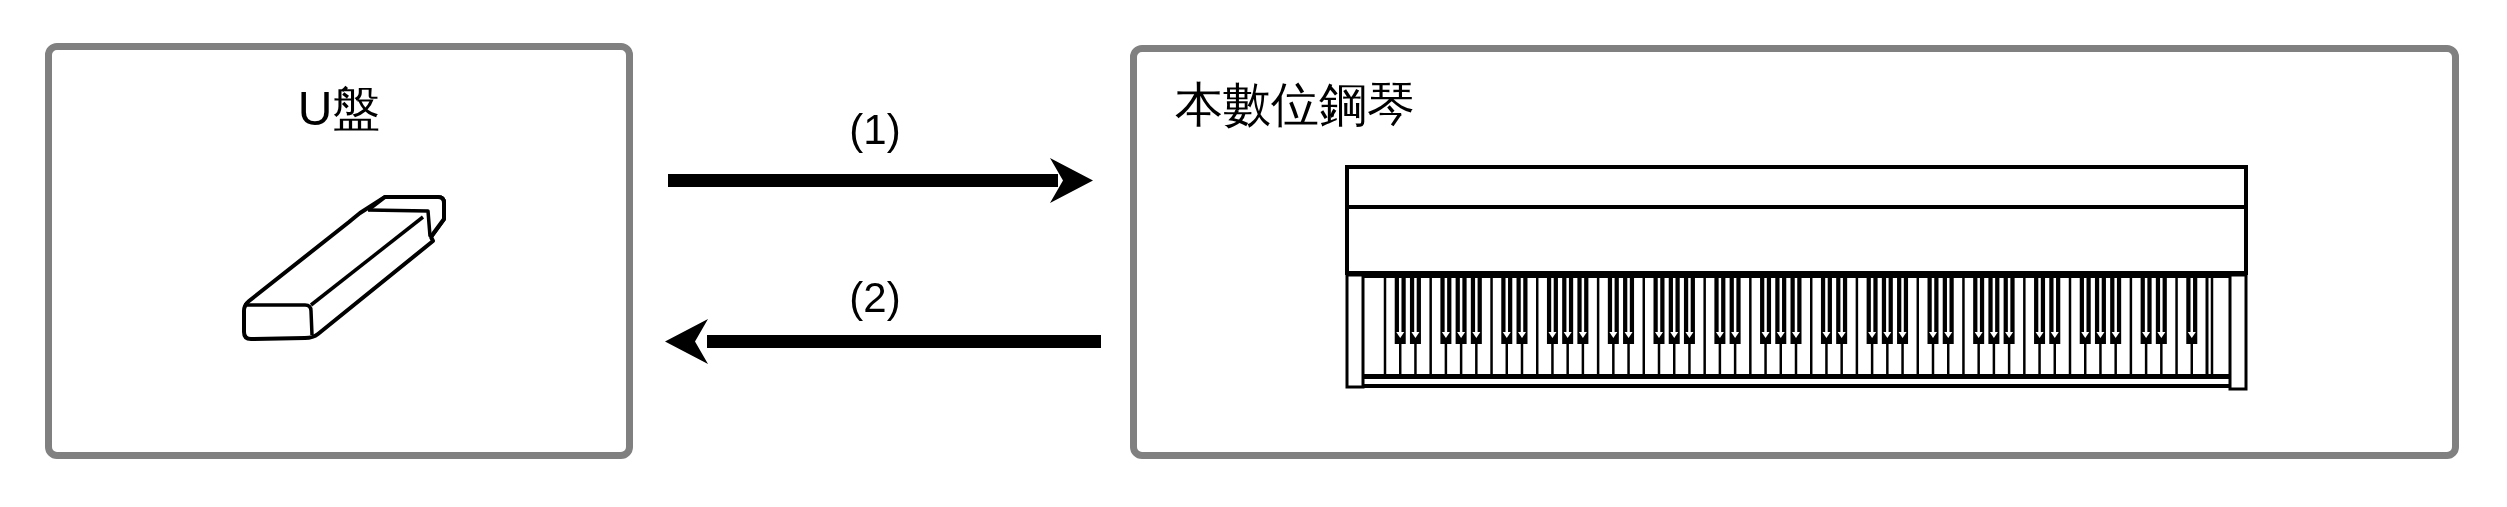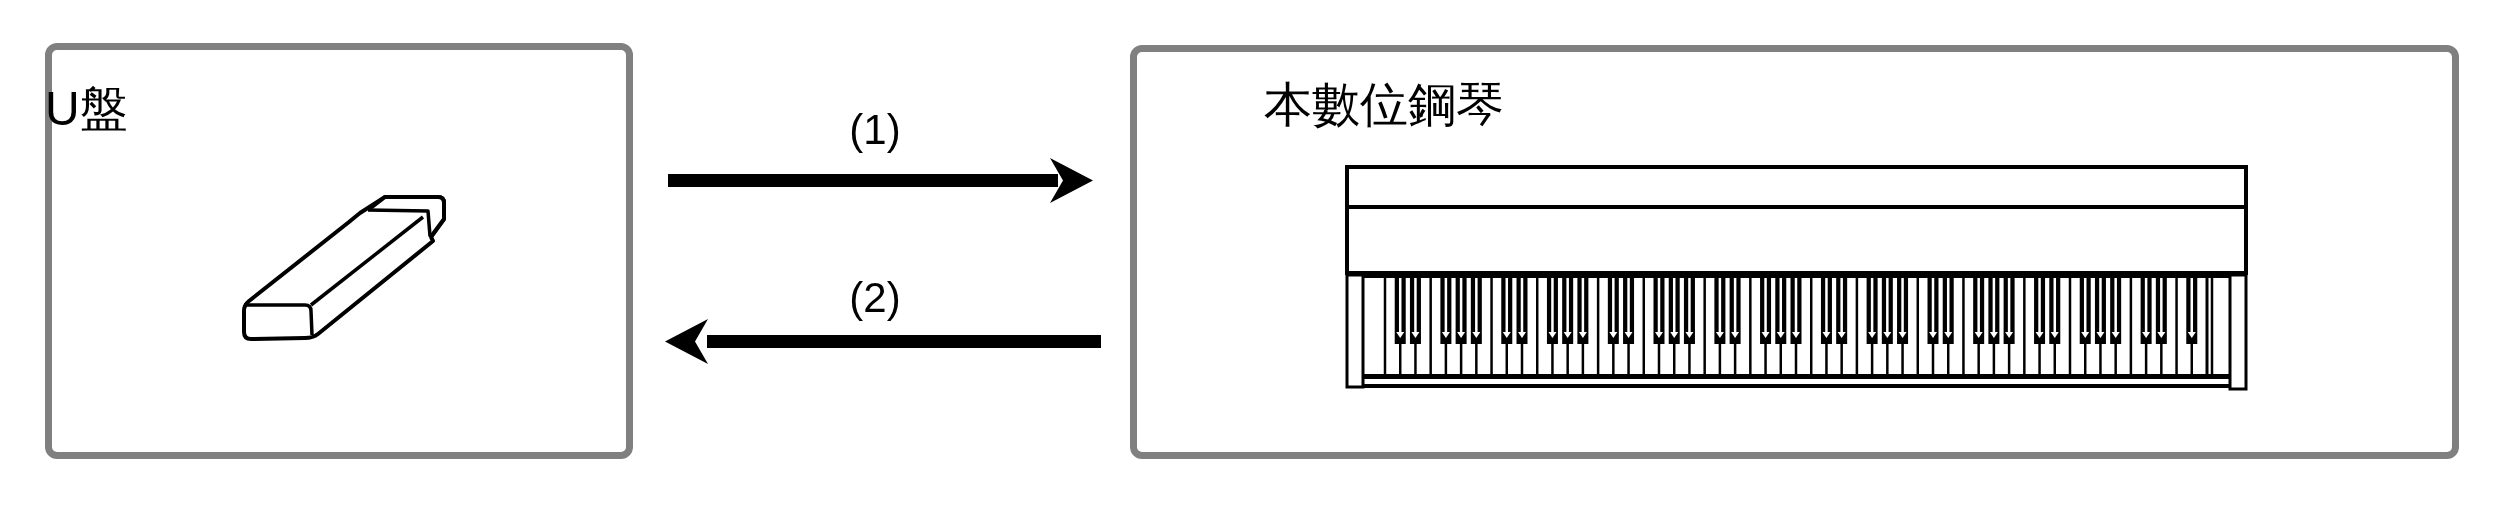--- a/index.html
+++ b/index.html
@@ -19,22 +19,22 @@
   }
   .box-left{left:45px;top:43px;width:588px;height:416px;}
   .box-right{left:1130px;top:45px;width:1329px;height:414px;}
   .title{
     position:absolute;
     color:#000;
     font-size:48px;
     line-height:1.05;
     white-space:nowrap;
   }
-  .title-usb{left:45px;top:84px;width:588px;text-align:left;}
-  .title-piano{left:1264px;top:80px;text-align:left;}
+  .title-usb{left:45px;top:84px;width:588px;text-align:center;}
+  .title-piano{left:1175px;top:80px;text-align:left;}
   .arrow-label{
     position:absolute;
     color:#000;
     font-size:42px;
     width:400px;
     text-align:center;
     white-space:nowrap;
   }
   .label-1{left:675px;top:106px;}
   .label-2{left:675px;top:274px;}

